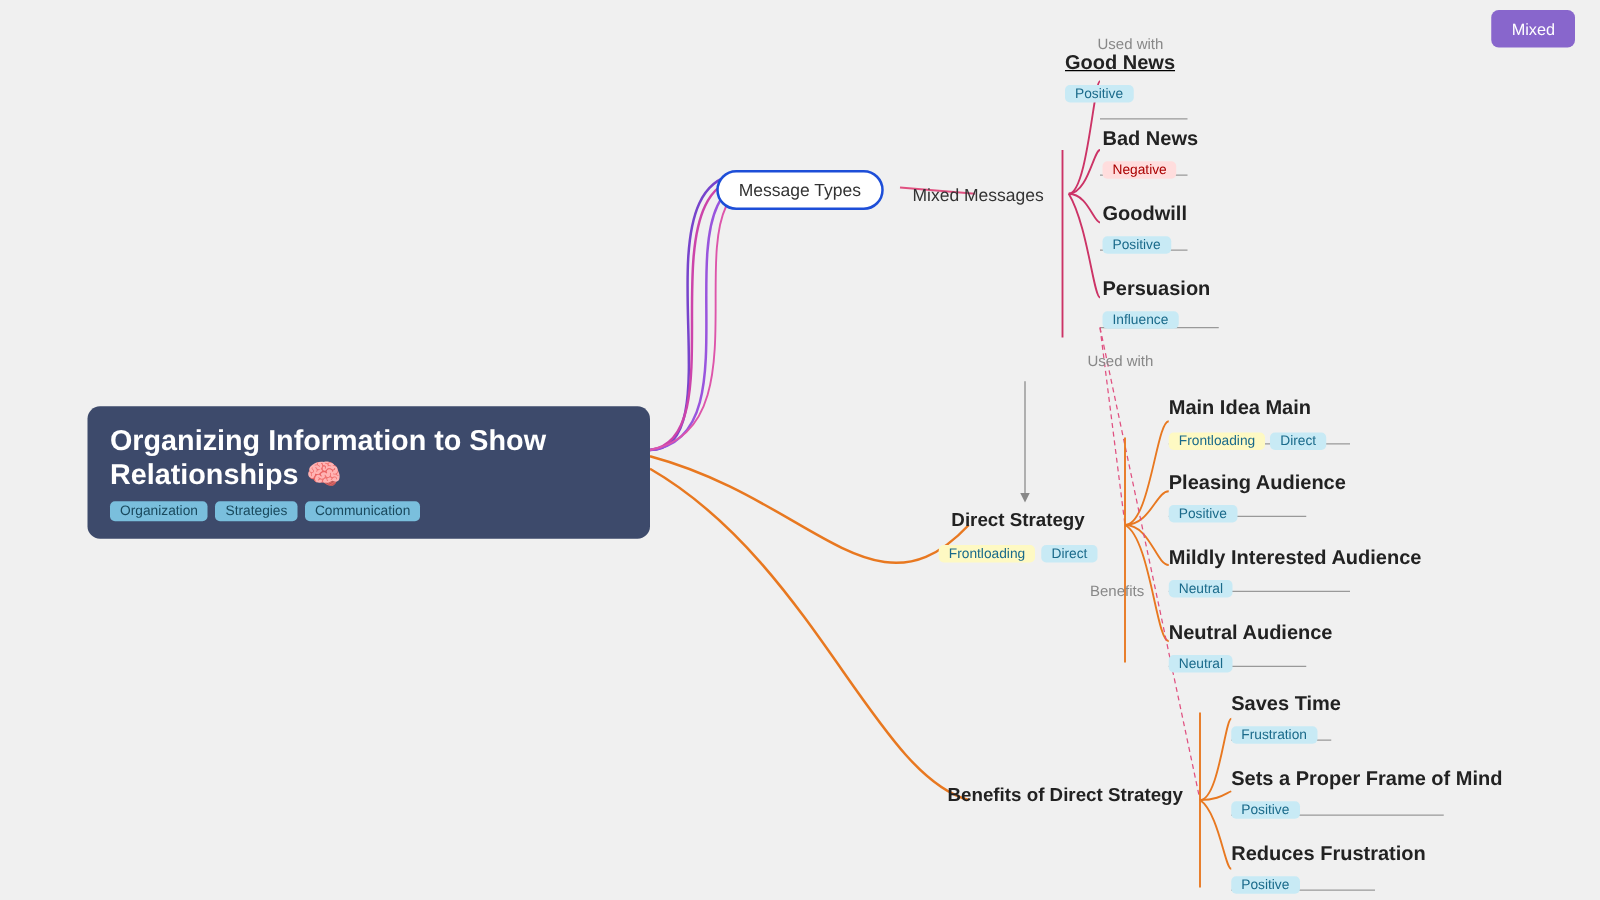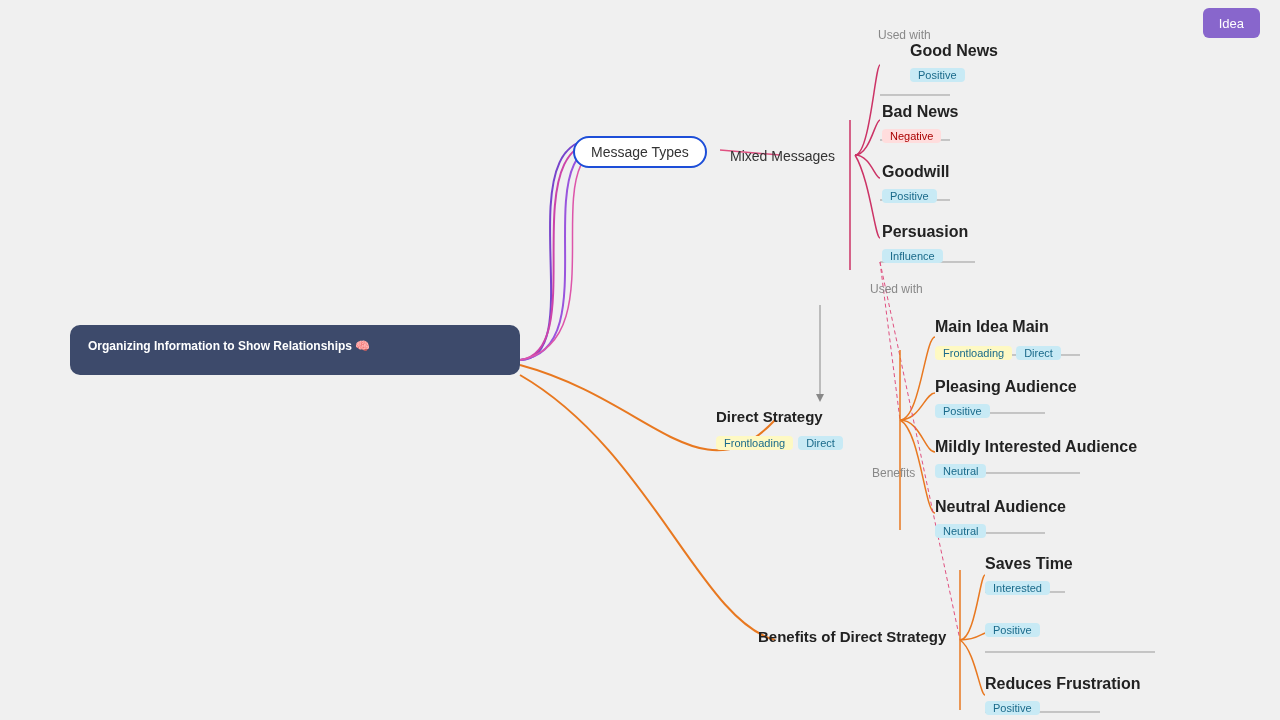--- a/index.html
+++ b/index.html
@@ -22,21 +22,21 @@
       position: absolute;
       left: 70px;
       top: 325px;
       background: #3d4a6b;
       color: white;
       border-radius: 10px;
       padding: 14px 18px;
       width: 450px;
     }
     .main-node-title {
-      font-size: 12px;
+      font-size: 23px;
       font-weight: 600;
       margin-bottom: 8px;
     }
     .main-node-tags {
       display: flex;
       gap: 6px;
     }
     .tag {
       border-radius: 4px;
       padding: 2px 8px;
@@ -191,35 +191,40 @@
 
     <line x1="850" y1="120" x2="850" y2="270" stroke="#cc3366" stroke-width="1.5"></line>
 
     <line x1="900" y1="350" x2="900" y2="530" stroke="#e87820" stroke-width="1.5"></line>
 
     <line x1="960" y1="570" x2="960" y2="710" stroke="#e87820" stroke-width="1.5"></line>
   </svg>
 
   <div class="main-node" style="left:70px; top:325px;">
     <div class="main-node-title">Organizing Information to Show Relationships 🧠</div>
+    <div class="main-node-tags">
+      <span class="tag tag-org">Organization</span>
+      <span class="tag tag-strat">Strategies</span>
+      <span class="tag tag-comm">Communication</span>
+    </div>
   </div>
 
   <div class="message-types-node" style="left:573px; top:136px;">
     <span>Message Types</span>
   </div>
 
   <div style="position:absolute; left:730px; top:148px; font-size:14px; color:#333; font-weight:500;">
     <span>Mixed Messages</span>
   </div>
 
   <div class="used-with-label" style="left:878px; top:28px;">
     <span>Used with</span>
   </div>
 
-  <div class="branch-node" style="left:910px; top:42px;">
+  <div class="branch-node" style="left:852px; top:42px;text-decoration:underline;">
     <div class="branch-node-title">Good News</div>
     <div><span class="branch-node-badge badge-positive">Positive</span></div>
   </div>
 
   <div class="branch-node" style="left:882px; top:103px;">
     <div class="branch-node-title">Bad News</div>
     <div><span class="branch-node-badge badge-negative">Negative</span></div>
   </div>
 
   <div class="branch-node" style="left:882px; top:163px;">
@@ -229,21 +234,21 @@
 
   <div class="branch-node" style="left:882px; top:223px;">
     <div class="branch-node-title">Persuasion</div>
     <div><span class="branch-node-badge badge-influence">Influence</span></div>
   </div>
 
   <div class="used-with-label" style="left:870px; top:282px;">
     <span>Used with</span>
   </div>
 
-  <div style="position:absolute; left:716px; top:408px; text-align:left;">
+  <div style="position:absolute; left:751px; top:408px; text-align:center;">
     <div style="font-size:15px; font-weight:600; color:#222;">Direct Strategy</div>
     <div style="display:flex; gap:5px; justify-content:center; margin-top:3px;">
       <span class="branch-node-badge badge-frontloading">Frontloading</span>
       <span class="branch-node-badge badge-direct">Direct</span>
     </div>
   </div>
 
   <div class="benefits-label" style="left:872px; top:466px;">
     <span>Benefits</span>
   </div>
@@ -270,27 +275,28 @@
     <div class="branch-node-title">Neutral Audience</div>
     <div><span class="branch-node-badge badge-neutral">Neutral</span></div>
   </div>
 
   <div style="position:absolute; left:758px; top:628px; text-align:right;">
     <div style="font-size:15px; font-weight:600; color:#222;">Benefits of Direct Strategy</div>
   </div>
 
   <div class="branch-node" style="left:985px; top:555px;">
     <div class="branch-node-title">Saves Time</div>
-    <div><span class="branch-node-badge badge-efficiency">Interested</span></div>
+    <div><span class="branch-node-badge badge-efficiency">Frustration</span></div>
   </div>
 
   <div class="branch-node" style="left:985px; top:615px;">
+    <div class="branch-node-title">Sets a Proper Frame of Mind</div>
     <div><span class="branch-node-badge badge-positive">Positive</span></div>
   </div>
 
   <div class="branch-node" style="left:985px; top:675px;">
     <div class="branch-node-title">Reduces Frustration</div>
     <div><span class="branch-node-badge badge-positive">Positive</span></div>
   </div>
 
-  <button class="top-right-btn">Idea</button>
+  <button class="top-right-btn">Mixed</button>
 
 </div>
 
 </body></html>

